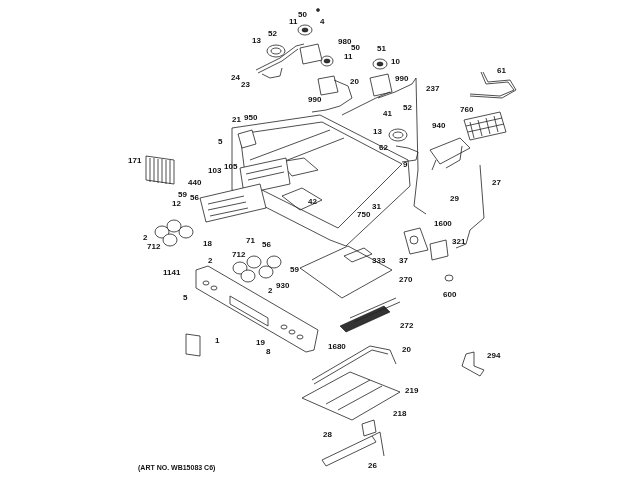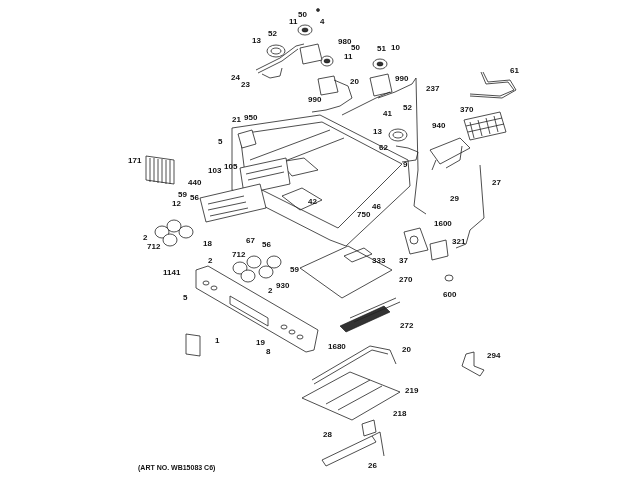--- a/index.html
+++ b/index.html
@@ -149,52 +149,52 @@
 <span class="lbl" style="left:268px;top:29px">52</span>
 <span class="lbl" style="left:252px;top:36px">13</span>
 <span class="lbl" style="left:338px;top:37px">980</span>
 <span class="lbl" style="left:351px;top:43px">50</span>
 <span class="lbl" style="left:344px;top:52px">11</span>
 <span class="lbl" style="left:231px;top:73px">24</span>
 <span class="lbl" style="left:241px;top:80px">23</span>
 <span class="lbl" style="left:350px;top:77px">20</span>
 <span class="lbl" style="left:308px;top:95px">990</span>
 <span class="lbl" style="left:377px;top:44px">51</span>
-<span class="lbl" style="left:391px;top:43px">10</span>
+<span class="lbl" style="left:391px;top:57px">10</span>
 <span class="lbl" style="left:395px;top:74px">990</span>
 <span class="lbl" style="left:426px;top:84px">237</span>
 <span class="lbl" style="left:383px;top:109px">41</span>
 <span class="lbl" style="left:403px;top:103px">52</span>
 <span class="lbl" style="left:373px;top:127px">13</span>
-<span class="lbl" style="left:510px;top:66px">61</span>
-<span class="lbl" style="left:460px;top:105px">370</span>
+<span class="lbl" style="left:497px;top:66px">61</span>
+<span class="lbl" style="left:460px;top:105px">760</span>
 <span class="lbl" style="left:432px;top:121px">940</span>
 <span class="lbl" style="left:379px;top:143px">62</span>
 <span class="lbl" style="left:403px;top:160px">9</span>
 <span class="lbl" style="left:492px;top:178px">27</span>
 <span class="lbl" style="left:232px;top:115px">21</span>
 <span class="lbl" style="left:244px;top:113px">950</span>
 <span class="lbl" style="left:218px;top:137px">5</span>
 <span class="lbl" style="left:128px;top:156px">171</span>
 <span class="lbl" style="left:208px;top:166px">103</span>
 <span class="lbl" style="left:224px;top:162px">105</span>
 <span class="lbl" style="left:188px;top:178px">440</span>
 <span class="lbl" style="left:178px;top:190px">59</span>
 <span class="lbl" style="left:190px;top:193px">56</span>
 <span class="lbl" style="left:172px;top:199px">12</span>
 <span class="lbl" style="left:308px;top:197px">42</span>
-<span class="lbl" style="left:372px;top:202px">46</span>
+<span class="lbl" style="left:372px;top:202px">31</span>
 <span class="lbl" style="left:450px;top:194px">29</span>
 <span class="lbl" style="left:357px;top:210px">750</span>
 <span class="lbl" style="left:143px;top:233px">2</span>
 <span class="lbl" style="left:147px;top:242px">712</span>
 <span class="lbl" style="left:203px;top:239px">18</span>
 <span class="lbl" style="left:434px;top:219px">1600</span>
 <span class="lbl" style="left:452px;top:237px">321</span>
-<span class="lbl" style="left:246px;top:236px">67</span>
+<span class="lbl" style="left:246px;top:236px">71</span>
 <span class="lbl" style="left:262px;top:240px">56</span>
 <span class="lbl" style="left:232px;top:250px">712</span>
 <span class="lbl" style="left:208px;top:256px">2</span>
 <span class="lbl" style="left:290px;top:265px">59</span>
 <span class="lbl" style="left:372px;top:256px">333</span>
 <span class="lbl" style="left:399px;top:256px">37</span>
 <span class="lbl" style="left:163px;top:268px">1141</span>
 <span class="lbl" style="left:268px;top:286px">2</span>
 <span class="lbl" style="left:276px;top:281px">930</span>
 <span class="lbl" style="left:399px;top:275px">270</span>

